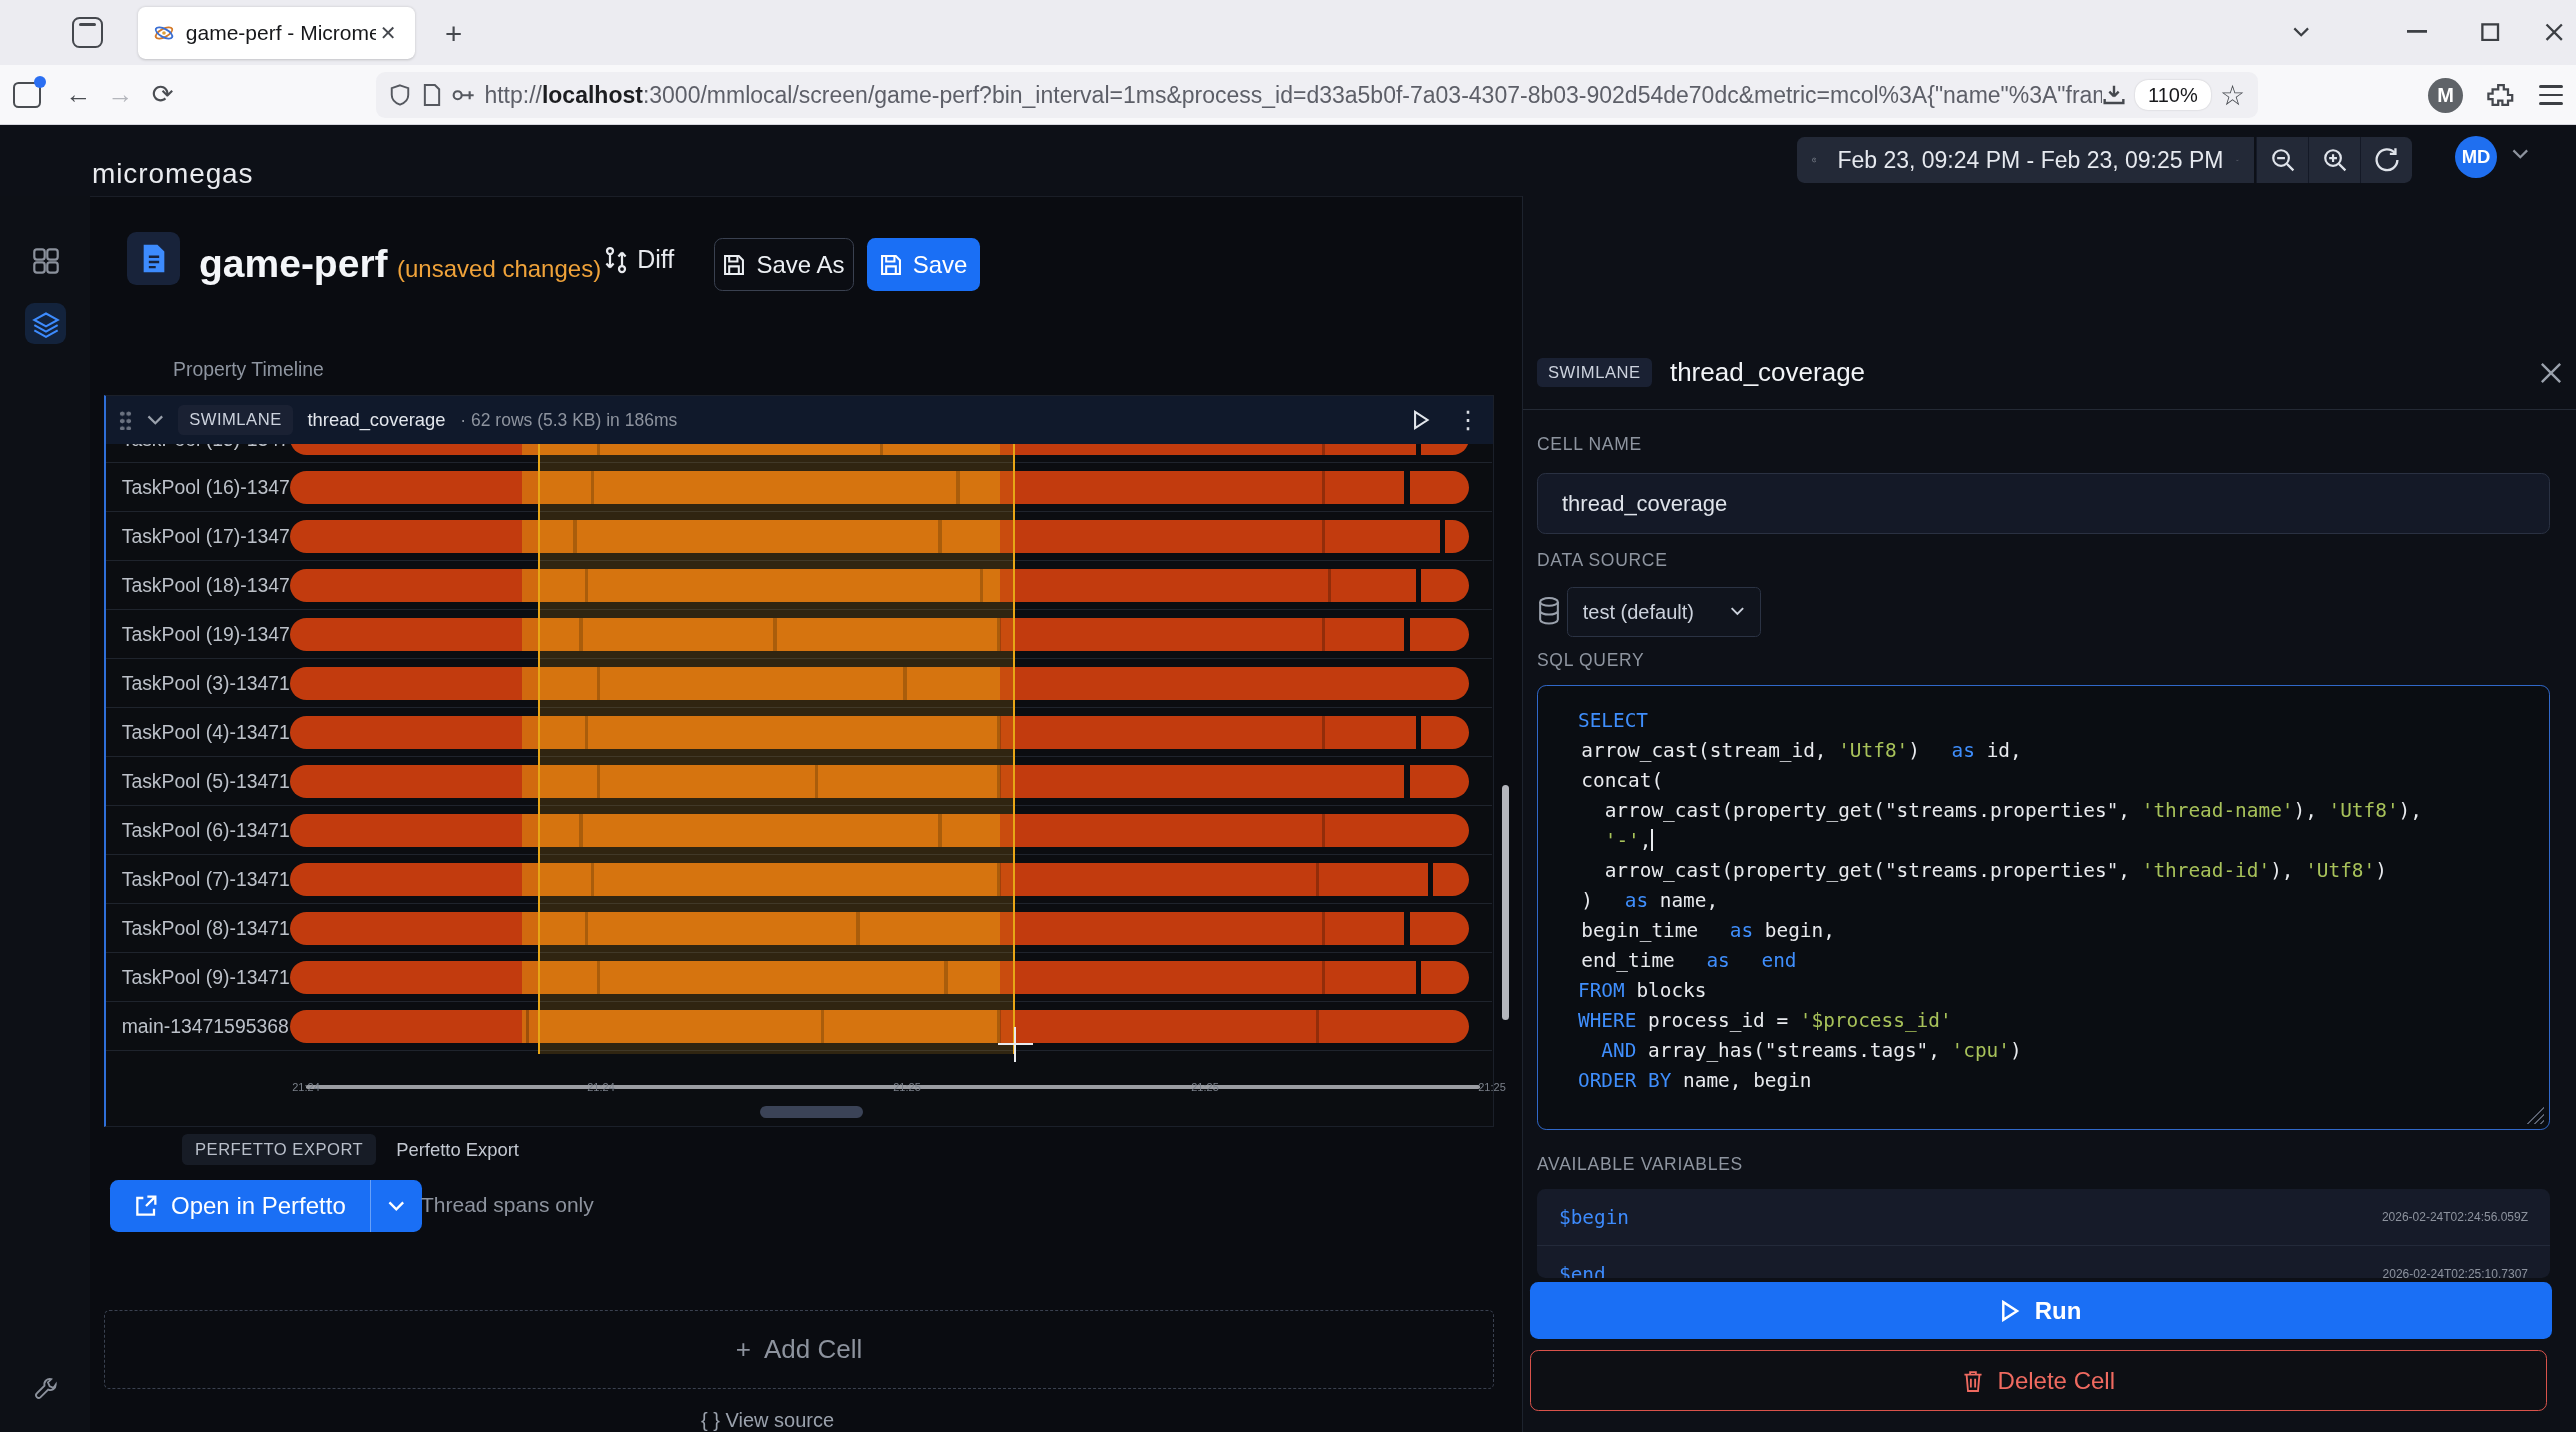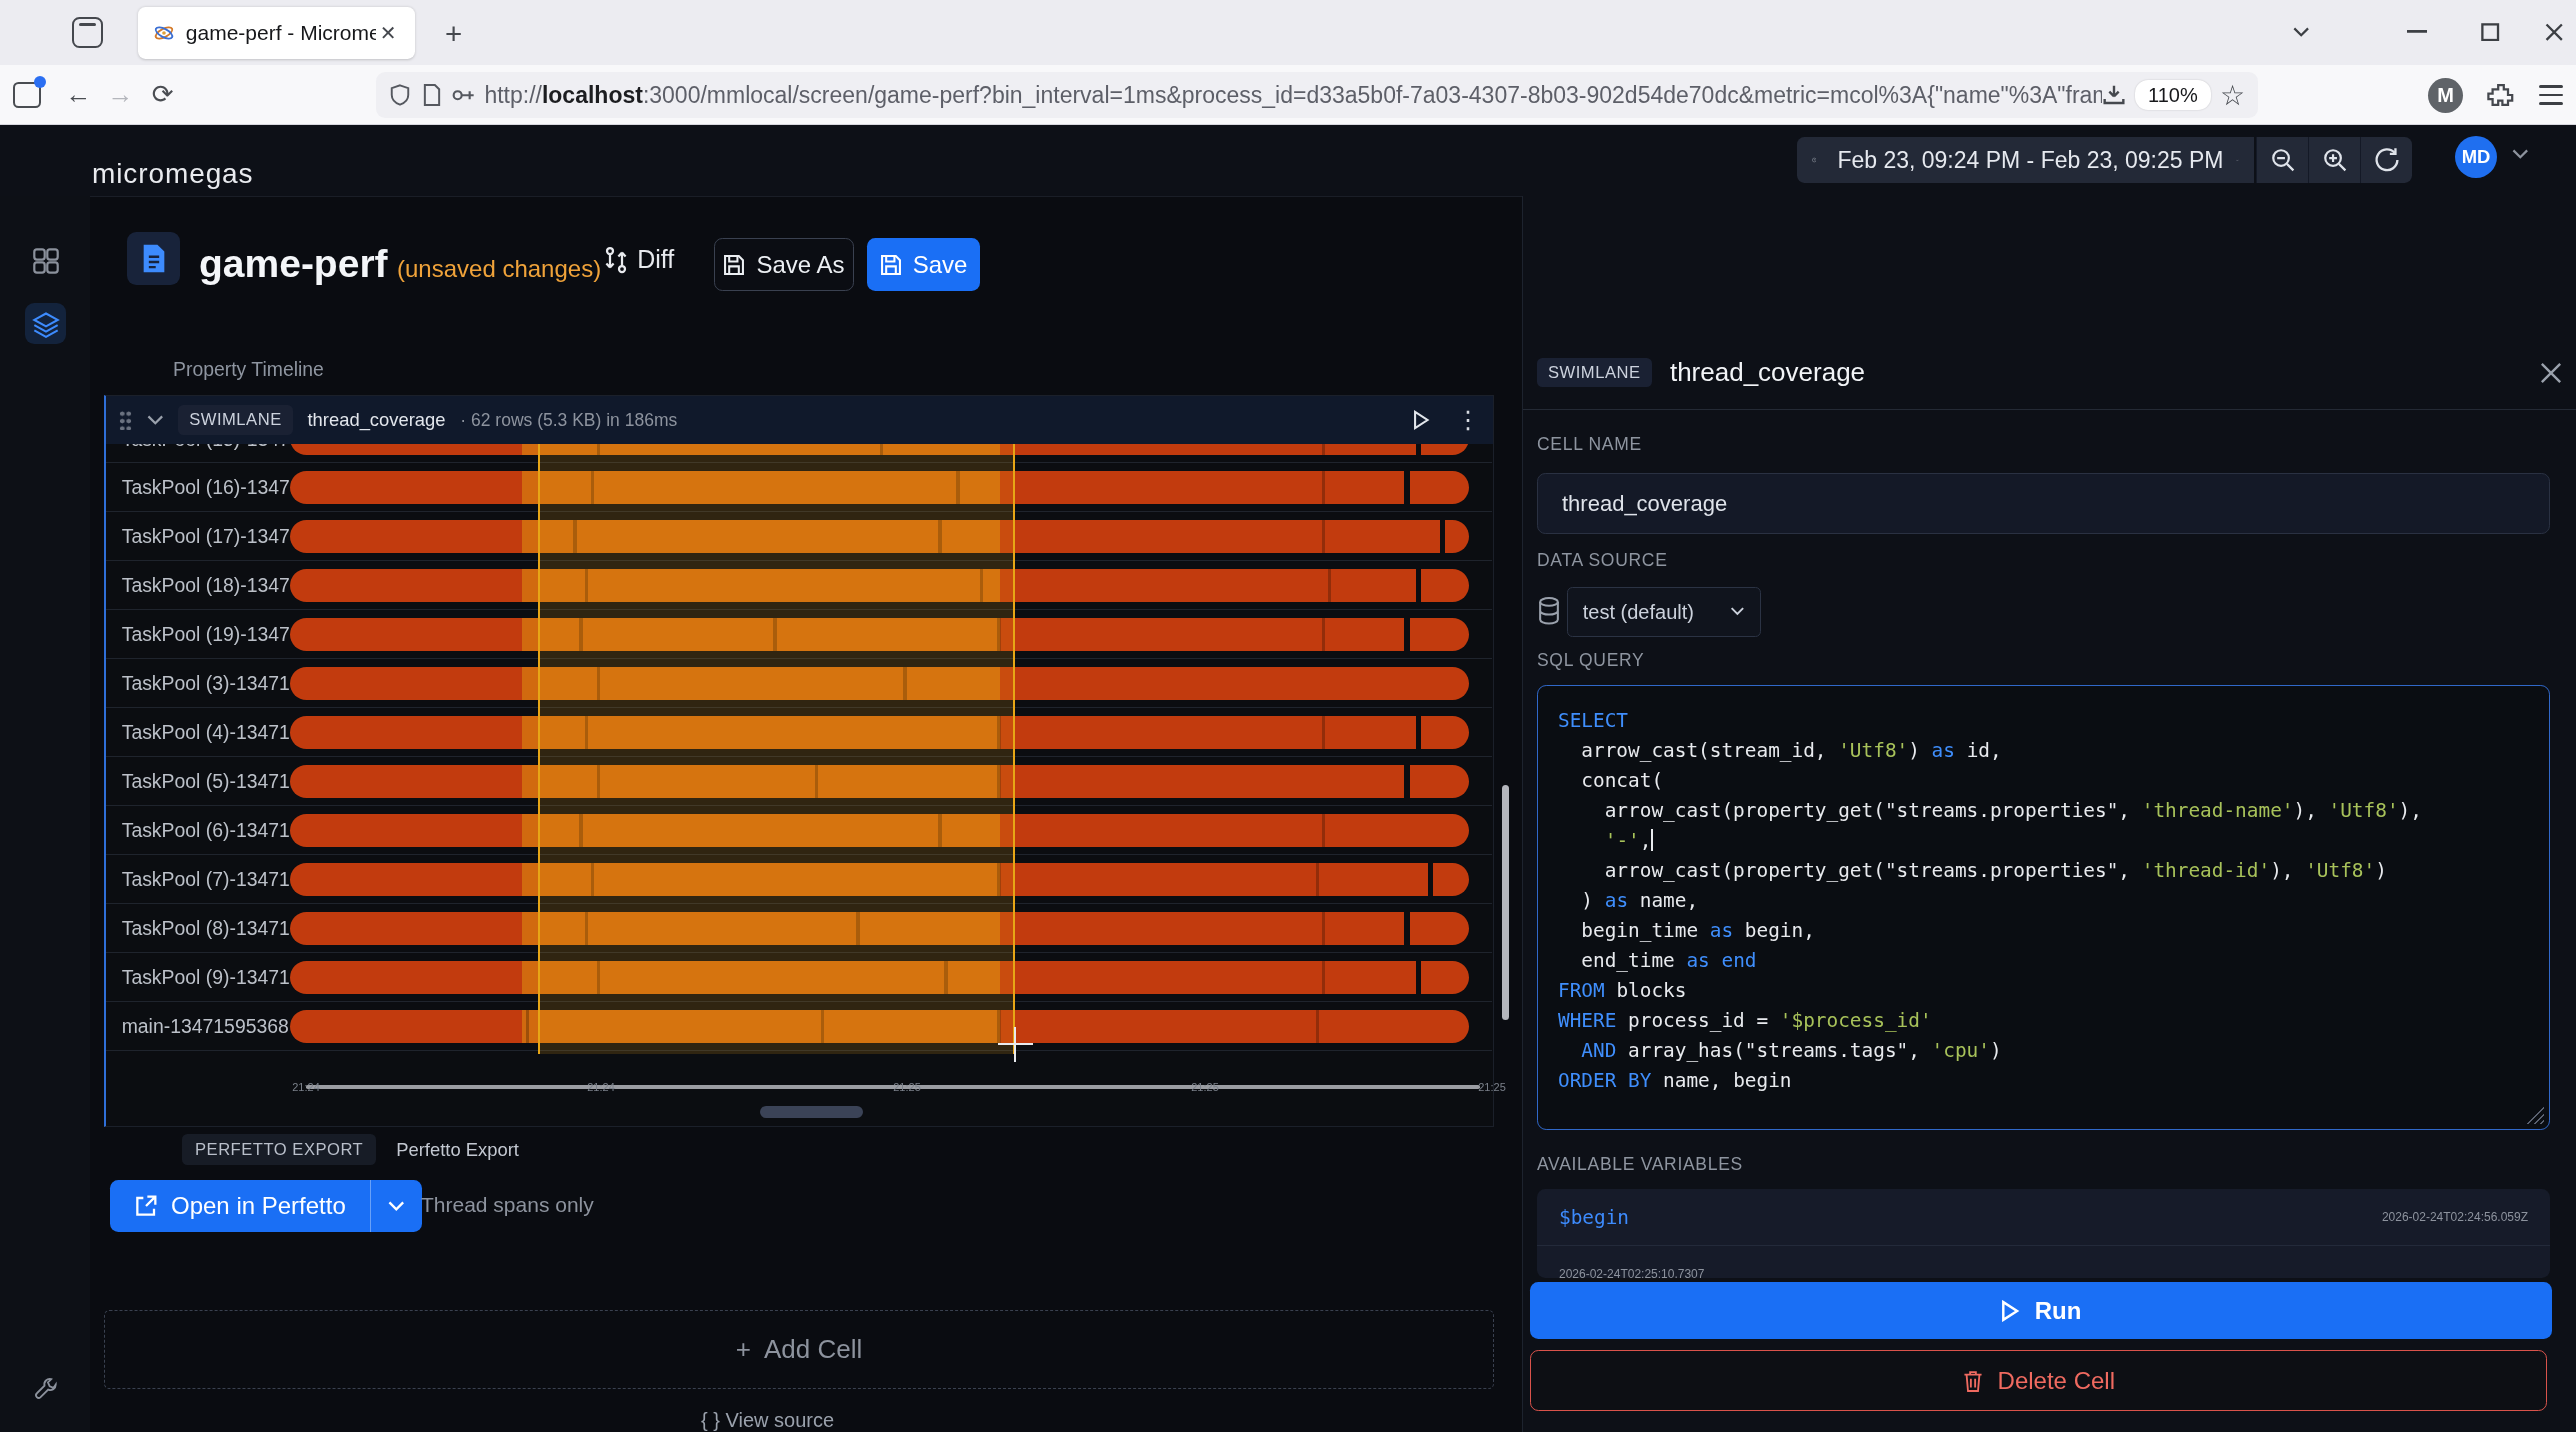--- a/index.html
+++ b/index.html
@@ -92,21 +92,21 @@
   
   .panel { position:absolute; left:1522px; top:196px; width:1054px; height:1236px; background:#0d1017; border-left:0.9px solid #1d232e; }
   .p-hd { position:absolute; left:0; top:140px; width:100%; height:74px; border-bottom:0.9px solid #242a35; display:flex; align-items:center; padding:0 14px; gap:18.4px;}
   .p-title { font-size:26px; font-weight:500; color:#f2f4f7; flex:1;}
   .p-label { position:absolute; left:14px; font-size:17.5px; letter-spacing:0.7px; color:#8e95a0; }
   .p-input { position:absolute; left:14px; top:277px; width:1013px; height:61px; background:#141927; border:0.9px solid #2a3142; border-radius:8.3px; display:flex; align-items:center; padding:0 24px; font-size:22px; color:#dfe3ea;}
   .db-ic { position:absolute; left:14px; top:400px; color:#9aa1ac;}
   .p-select { position:absolute; left:44px; top:391px; width:194px; height:50px; background:#10141d; border:0.9px solid #2b3344; border-radius:5.5px; display:flex; align-items:center; padding:0 14.8px; font-size:20px; color:#ccd2dc; gap:11px;}
   .p-select span { flex:1; }
   .editor { position:absolute; left:14px; top:489px; width:1013px; height:445px; background:#0a0d12; border:1.8px solid #3068c9; border-radius:9.2px; padding:20px 0 0 20px; overflow:hidden; font-family:"DejaVu Sans Mono", monospace; font-size:19.4px; line-height:30px; white-space:pre;}
-  .tok-k { color:#3f8efc; } .tok-s { color:#a8c25a;margin-top:36px; } .tok-p { color:#e8eaee; }
+  .tok-k { color:#3f8efc;margin-left:20px; } .tok-s { color:#a8c25a;margin-top:36px; } .tok-p { color:#e8eaee; }
   .caret { display:inline-block; width:1.8px; height:22px; background:#e8eaee; vertical-align:-3.7px;}
   .resize-h { position:absolute; right:5.5px; bottom:5.5px; width:16.6px; height:16.6px; background:
      linear-gradient(135deg, transparent 48%, #5a6170 48%, #5a6170 54%, transparent 54%, transparent 68%, #5a6170 68%, #5a6170 74%, transparent 74%, transparent 88%, #5a6170 88%, #5a6170 94%, transparent 94%);}
   .vars-panel { position:absolute; left:14px; top:993px; width:1013px; height:89px; background:#161b29; border-radius:8.3px; overflow:hidden; }
   .var-row { display:flex; align-items:center; height:57px; padding:0 22px; border-bottom:0.9px solid #232a3a;}
   .var-name { font-family:"DejaVu Sans Mono", monospace; font-size:19.4px; color:#3d8bfd; flex:1;}
   .var-val { font-size:12px; color:#8d939e; }
   .run-btn { position:absolute; left:7.4px; top:1086px; width:1022px; height:57px; background:#1a6ff5; border-radius:8.3px; display:flex; align-items:center; justify-content:center; gap:14.8px; font-size:24px; font-weight:600; color:#fff;}
   .del-btn { position:absolute; left:7.4px; top:1154px; width:1017px; height:61px; background:#0d0f14; border:1.4px solid #d9534b; border-radius:8.3px; display:flex; align-items:center; justify-content:center; gap:14.8px; font-size:24px; color:#ef6a60;}
   svg { display:block; }
@@ -554,20 +554,21 @@
     </div>
     <div class="p-label" style="top:454px">SQL QUERY</div>
     <div class="editor" id="sqlcode"><div class="resize-h"></div><div class="code-line"><span class="tok-k">SELECT</span></div><div class="code-line"><span class="tok-p">  arrow_cast(stream_id, </span><span class="tok-s">'Utf8'</span><span class="tok-p">) </span><span class="tok-k">as</span><span class="tok-p"> id,</span></div><div class="code-line"><span class="tok-p">  concat(</span></div><div class="code-line"><span class="tok-p">    arrow_cast(property_get("streams.properties", </span><span class="tok-s">'thread-name'</span><span class="tok-p">), </span><span class="tok-s">'Utf8'</span><span class="tok-p">),</span></div><div class="code-line"><span class="tok-p">    </span><span class="tok-s">'-'</span><span class="tok-p">,</span><span class="caret"></span></div><div class="code-line"><span class="tok-p">    arrow_cast(property_get("streams.properties", </span><span class="tok-s">'thread-id'</span><span class="tok-p">), </span><span class="tok-s">'Utf8'</span><span class="tok-p">)</span></div><div class="code-line"><span class="tok-p">  ) </span><span class="tok-k">as</span><span class="tok-p"> name,</span></div><div class="code-line"><span class="tok-p">  begin_time </span><span class="tok-k">as</span><span class="tok-p"> begin,</span></div><div class="code-line"><span class="tok-p">  end_time </span><span class="tok-k">as</span><span class="tok-p"> </span><span class="tok-k">end</span></div><div class="code-line"><span class="tok-k">FROM</span><span class="tok-p"> blocks</span></div><div class="code-line"><span class="tok-k">WHERE</span><span class="tok-p"> process_id = </span><span class="tok-s">'$process_id'</span></div><div class="code-line"><span class="tok-p">  </span><span class="tok-k">AND</span><span class="tok-p"> array_has("streams.tags", </span><span class="tok-s">'cpu'</span><span class="tok-p">)</span></div><div class="code-line"><span class="tok-k">ORDER BY</span><span class="tok-p"> name, begin</span></div></div>
     <div class="p-label" style="top:958px">AVAILABLE VARIABLES</div>
     <div class="vars-panel" id="vars">
         <div class="var-row">
           <div class="var-name">$begin</div>
           <div class="var-val">2026-02-24T02:24:56.059Z</div>
         </div>
         <div class="var-row">
+          <div class="var-name">$end</div>
           <div class="var-val">2026-02-24T02:25:10.7307</div>
         </div>
       </div>
     <div class="run-btn">
       <svg width="18.4" height="22" viewBox="0 0 12 14">
           <path d="M1.5 1.2l9 5.8-9 5.8z" fill="none" stroke="#fff" stroke-width="1.6"></path>
         </svg>
       <span>Run</span>
     </div>
     <div class="del-btn">

